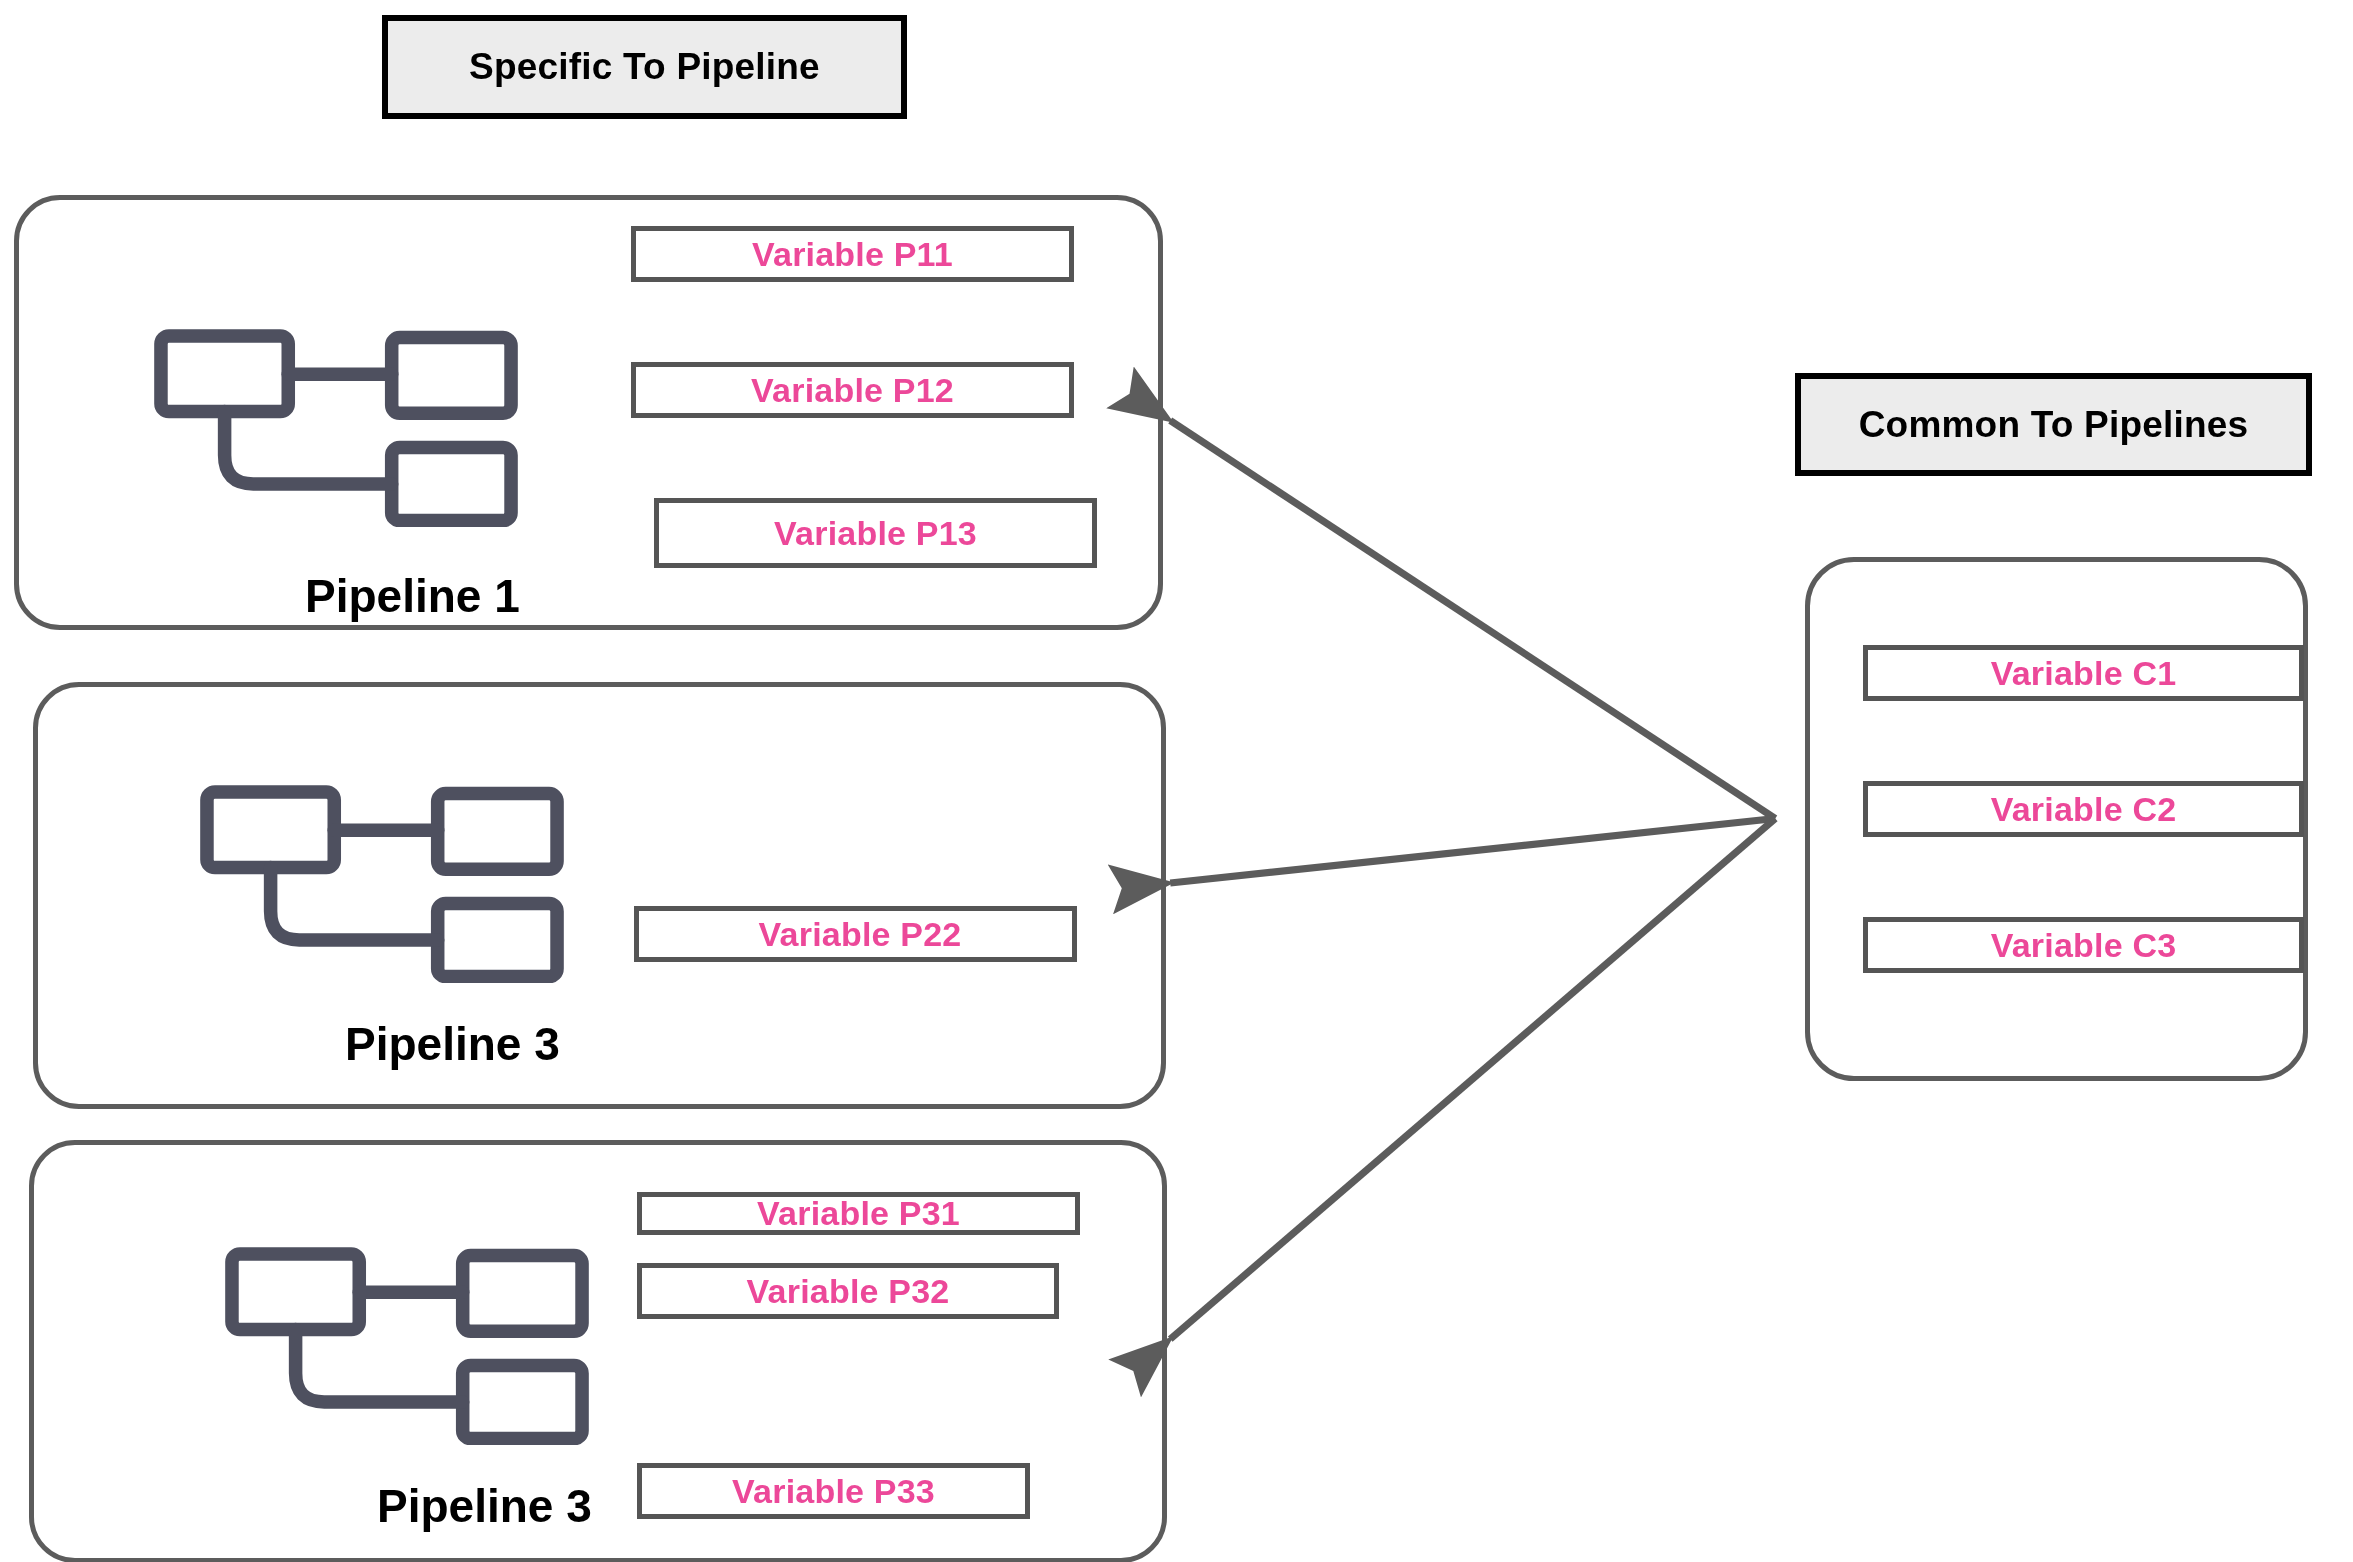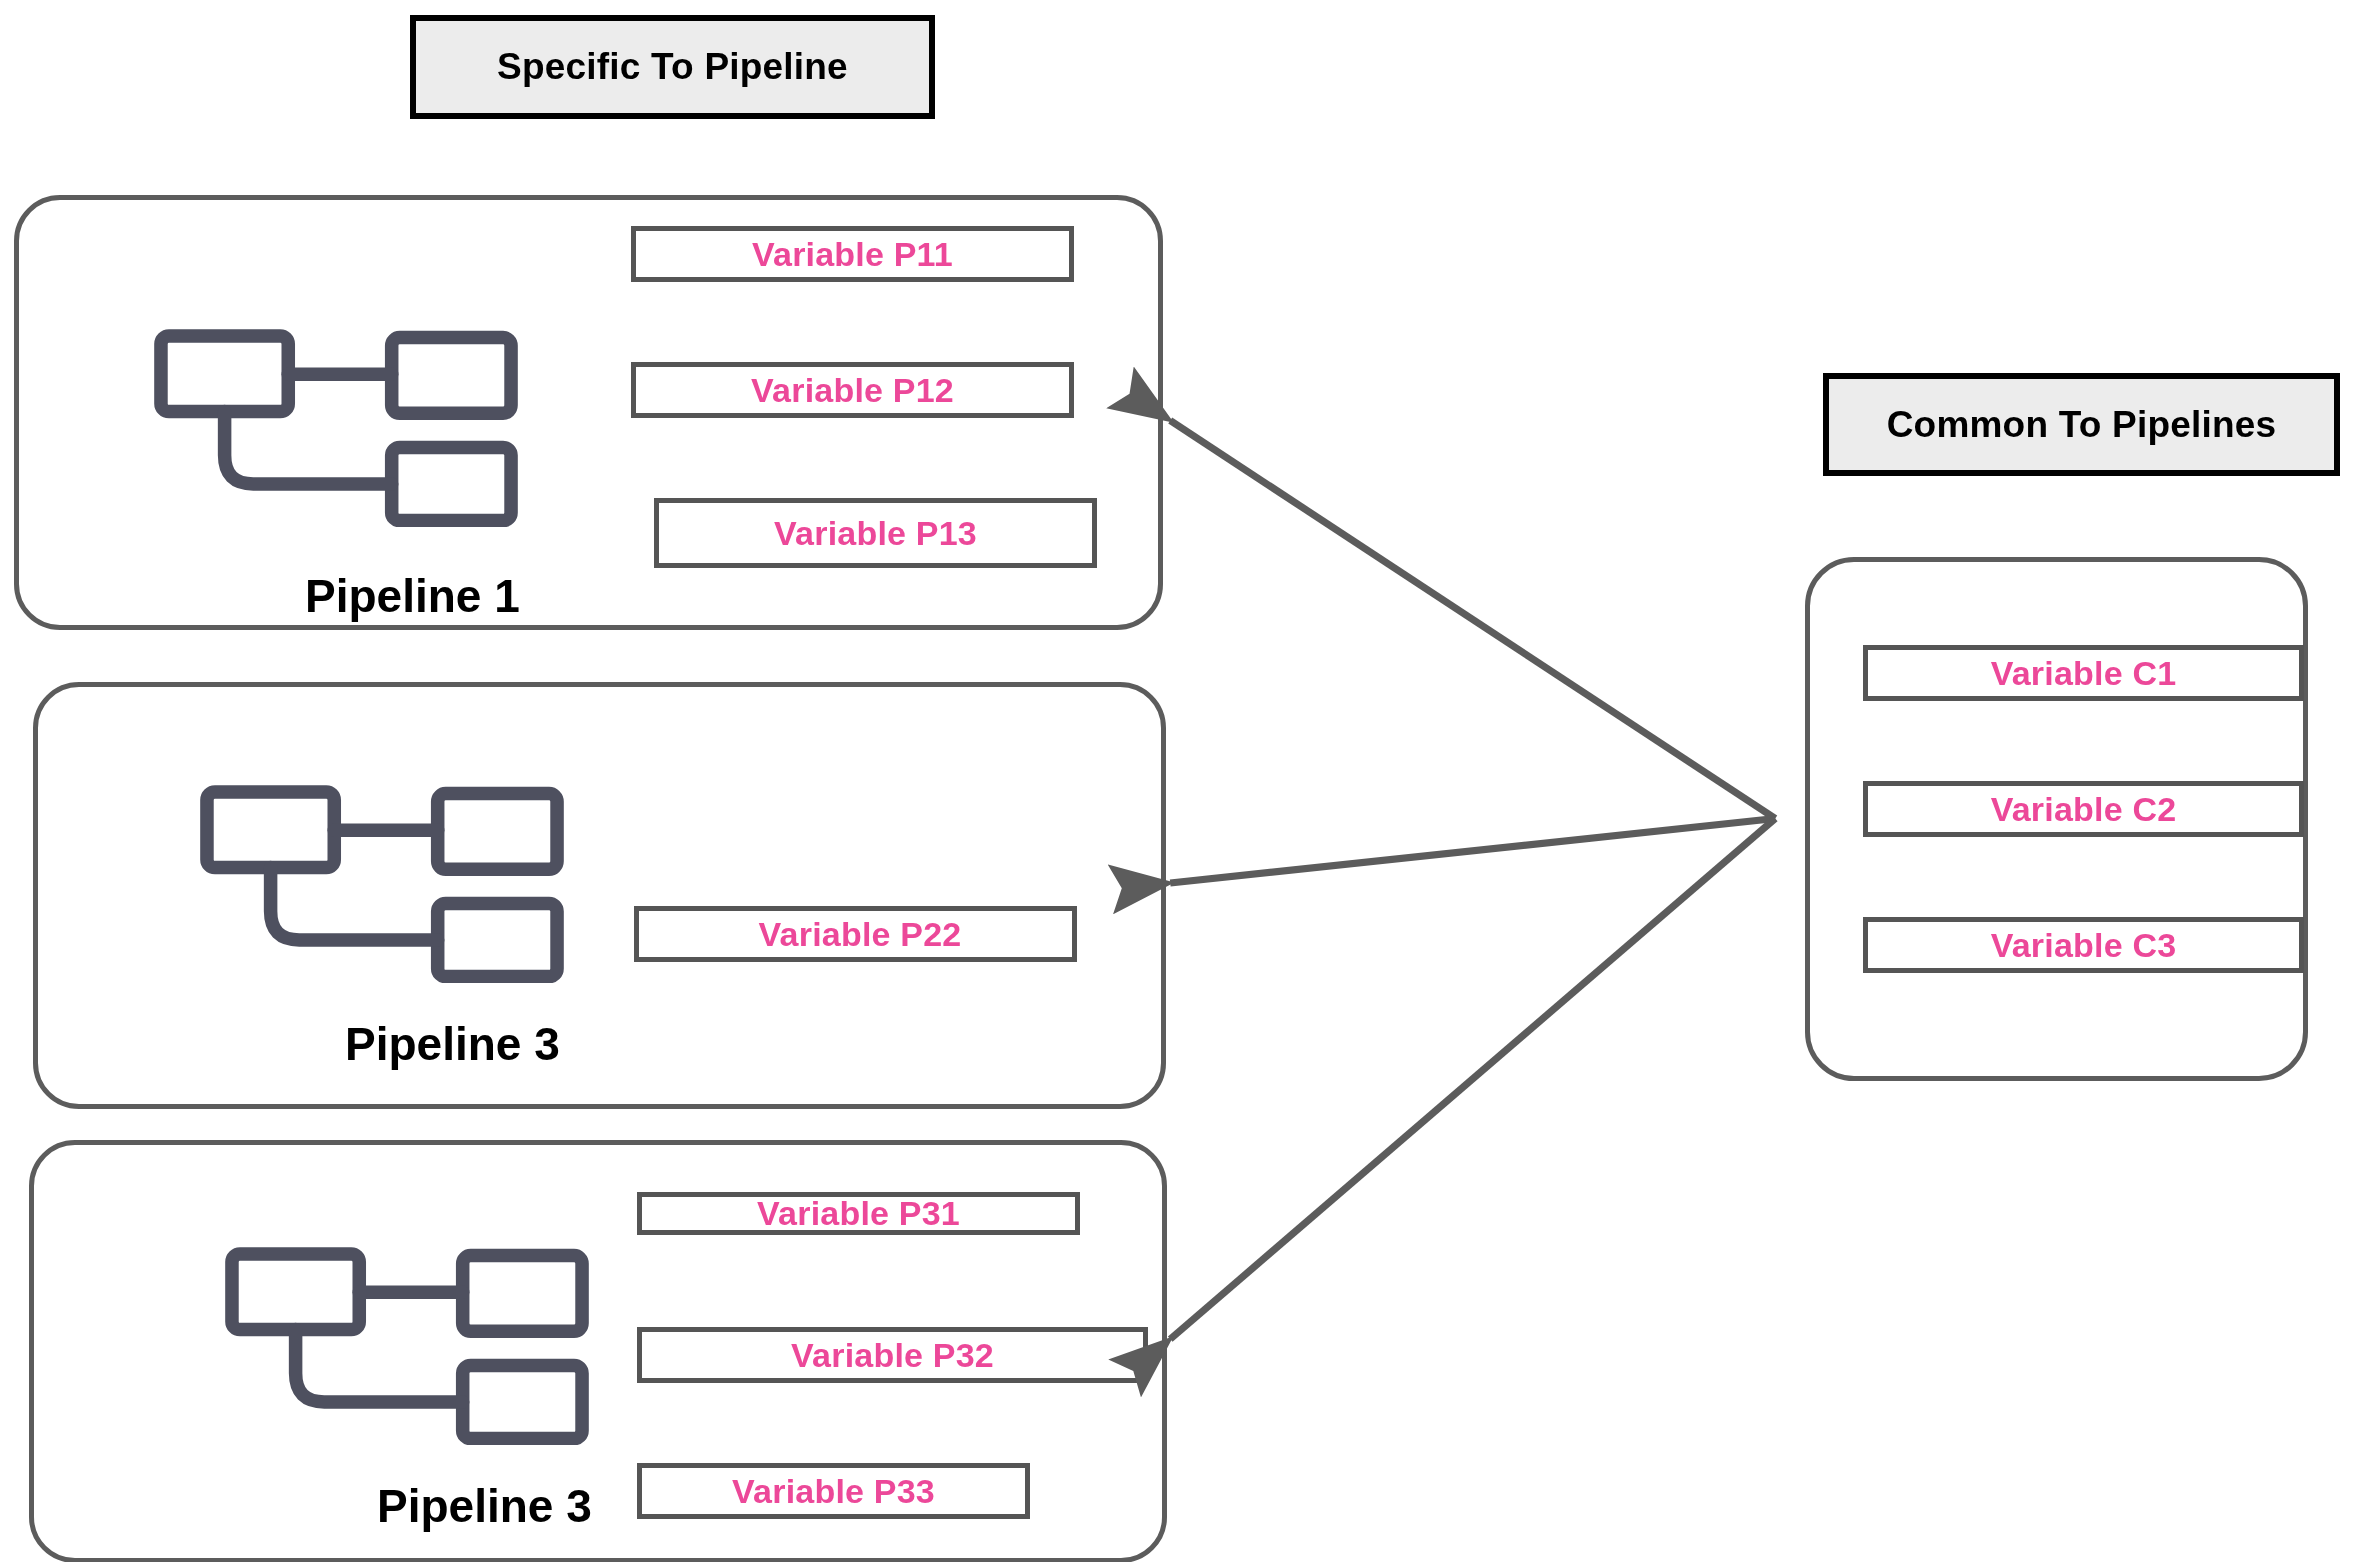--- a/index.html
+++ b/index.html
@@ -22,21 +22,20 @@
     position: absolute;
     background: #ececec;
     border: 6.4px solid #000000;
     box-sizing: border-box;
     display: flex;
     align-items: center;
     justify-content: center;
     font-weight: bold;
     color: #000000;
     letter-spacing: 0.2px;
-    margin-left: 28px;
   }
   #legend-specific {
     left: 382px;
     top: 15px;
     width: 525px;
     height: 104px;
     font-size: 37px;
   }
   #legend-common {
     left: 1795px;
@@ -74,21 +73,21 @@
   }
   
   .vb-p11 { left: 631px; top: 226px;  width: 443px; height: 56px; }
   .vb-p12 { left: 631px; top: 362px;  width: 443px; height: 56px; }
   .vb-p13 { left: 631px; top: 498px;  width: 443px; height: 70px; margin-left: 23px; }
   
   .vb-p21 { left: 634px; top: 776px;  width: 443px; height: 56px; }
   .vb-p22 { left: 634px; top: 906px; width: 443px; height: 56px; padding-left: 9px; }
   
   .vb-p31 { left: 637px; top: 1192px; width: 443px; height: 43px; }
-  .vb-p32 { left: 637px; top: 1327px; width: 511px; height: 56px; }
+  .vb-p32 { left: 637px; top: 1263px; width: 422px; height: 56px; }
   .vb-p33 { left: 637px; top: 1463px; width: 393px; height: 56px; }
   
   .vb-c1  { left: 1863px; top: 645px;  width: 441px; height: 56px; }
   .vb-c2  { left: 1863px; top: 781px;  width: 441px; height: 56px; }
   .vb-c3  { left: 1863px; top: 917px; width: 441px; height: 56px; }
 
   
   .pipeline-label {
     position: absolute;
     font-weight: bold;

